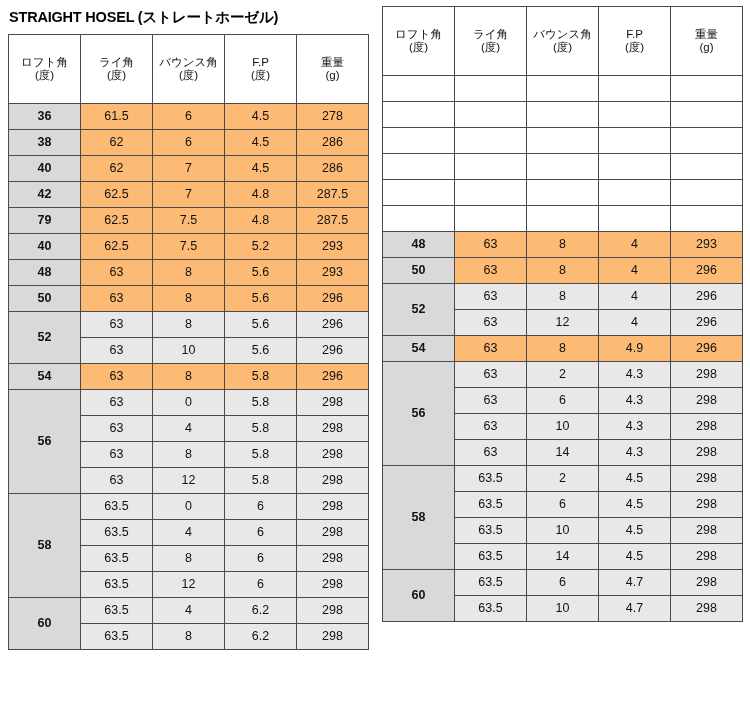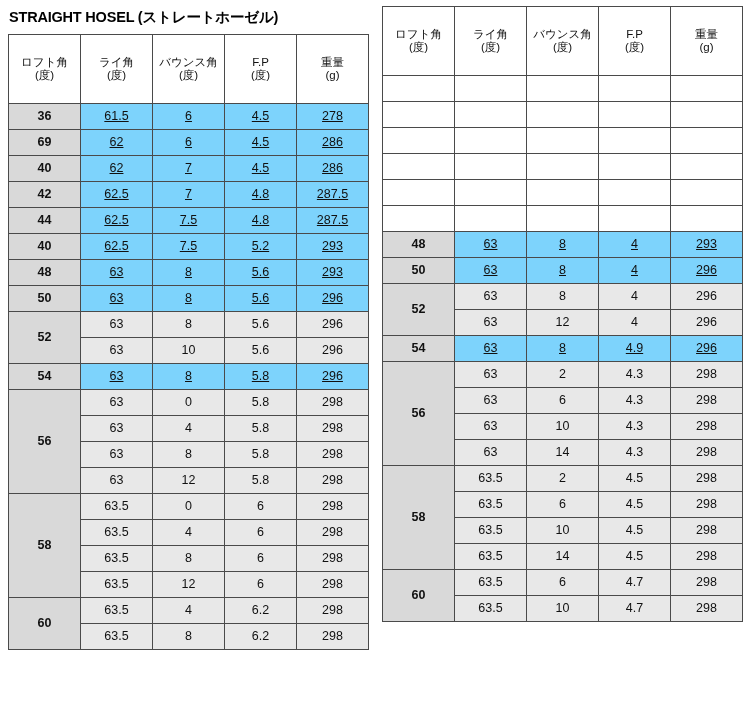--- a/index.html
+++ b/index.html
@@ -82,22 +82,21 @@
   td.val {
     background: #ffffff;
   }
   td.empty {
     background: #ffffff;
   }
   tr.shade td.val, tr.shade td.empty {
     background: #e8e8e8;
   }
   tr.plain td.val {
-    background: #7dd3fc;
-    text-decoration: underline;
+    background: #fdba74;
   }
 </style>
 </head>
 <body>
 
 <div class="page">
   <div class="columns">
 
     <div class="col">
       <div class="table-title">STRAIGHT HOSEL (ストレートホーゼル)</div>
@@ -135,42 +134,42 @@
         </thead>
         <tbody>
             <tr class="plain">
               <td class="loft" rowspan="1">36</td>
               <td class="val">61.5</td>
               <td class="val">6</td>
               <td class="val">4.5</td>
               <td class="val">278</td>
             </tr>
             <tr class="plain">
-              <td class="loft" rowspan="1">69</td>
+              <td class="loft" rowspan="1">38</td>
               <td class="val">62</td>
               <td class="val">6</td>
               <td class="val">4.5</td>
               <td class="val">286</td>
             </tr>
             <tr class="plain">
               <td class="loft" rowspan="1">40</td>
               <td class="val">62</td>
               <td class="val">7</td>
               <td class="val">4.5</td>
               <td class="val">286</td>
             </tr>
             <tr class="plain">
               <td class="loft" rowspan="1">42</td>
               <td class="val">62.5</td>
               <td class="val">7</td>
               <td class="val">4.8</td>
               <td class="val">287.5</td>
             </tr>
             <tr class="plain">
-              <td class="loft" rowspan="1">44</td>
+              <td class="loft" rowspan="1">79</td>
               <td class="val">62.5</td>
               <td class="val">7.5</td>
               <td class="val">4.8</td>
               <td class="val">287.5</td>
             </tr>
             <tr class="plain">
               <td class="loft" rowspan="1">40</td>
               <td class="val">62.5</td>
               <td class="val">7.5</td>
               <td class="val">5.2</td>

